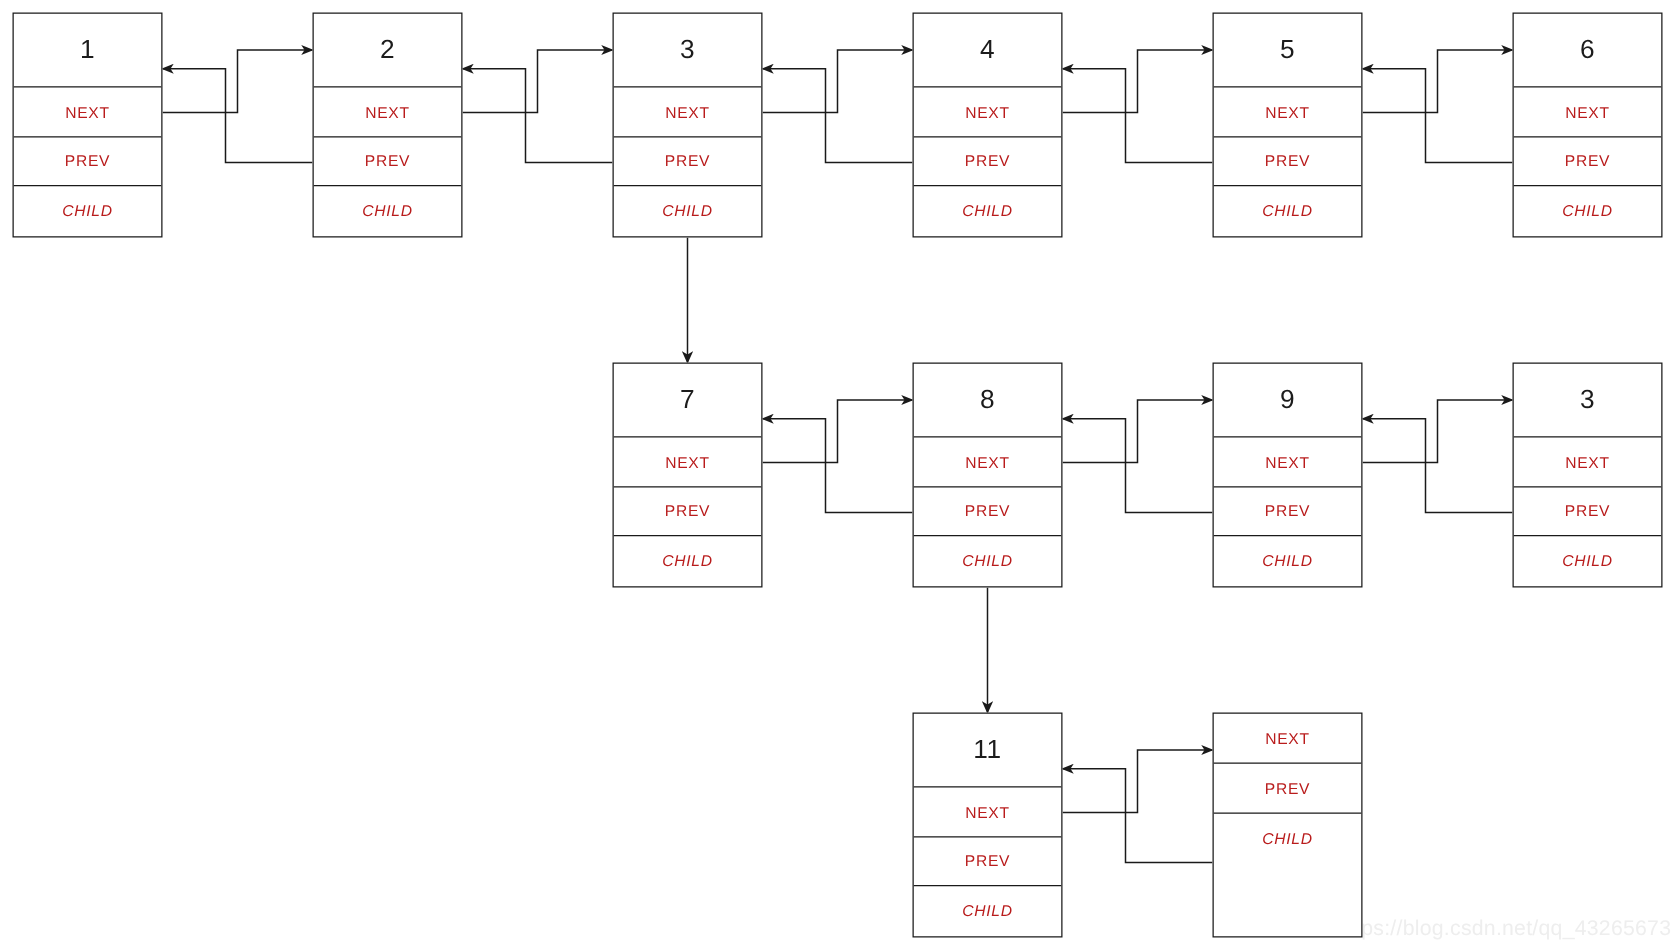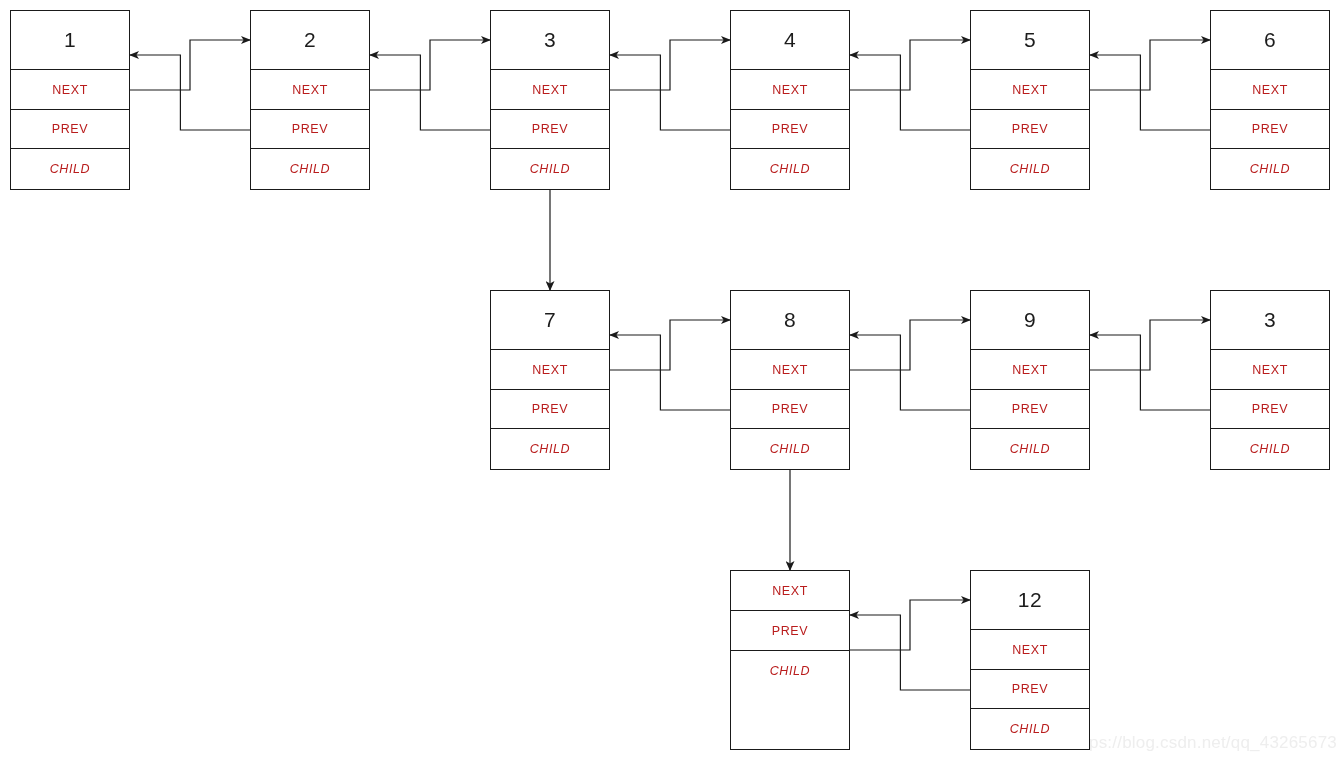--- a/index.html
+++ b/index.html
@@ -171,26 +171,26 @@
         <div class="node-field">PREV</div>
         <div class="node-field last">CHILD</div>
       </div>
       <div class="node" style="left: 1210px; top: 290px;">
         <div class="node-title">3</div>
         <div class="node-field">NEXT</div>
         <div class="node-field">PREV</div>
         <div class="node-field last">CHILD</div>
       </div>
       <div class="node" style="left: 730px; top: 570px;">
+        <div class="node-title">11</div>
         <div class="node-field">NEXT</div>
         <div class="node-field">PREV</div>
         <div class="node-field last">CHILD</div>
       </div>
       <div class="node" style="left: 970px; top: 570px;">
-        <div class="node-title">12</div>
         <div class="node-field">NEXT</div>
         <div class="node-field">PREV</div>
         <div class="node-field last">CHILD</div>
       </div>
     </div>
 
   <div class="watermark">https://blog.csdn.net/qq_43265673</div>
 
 </div>
 

